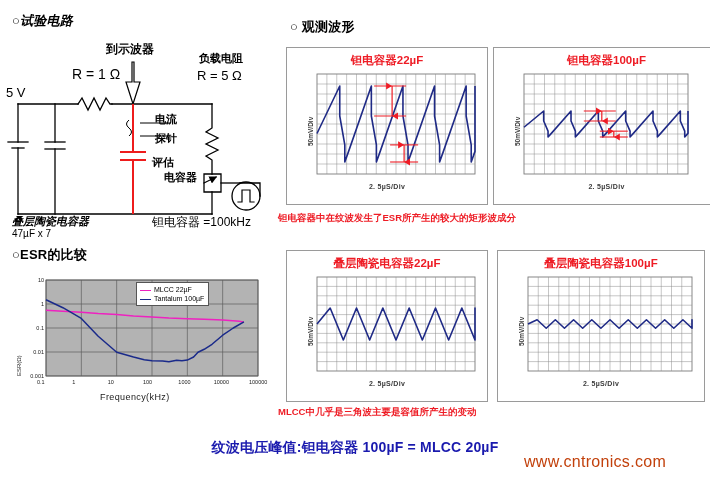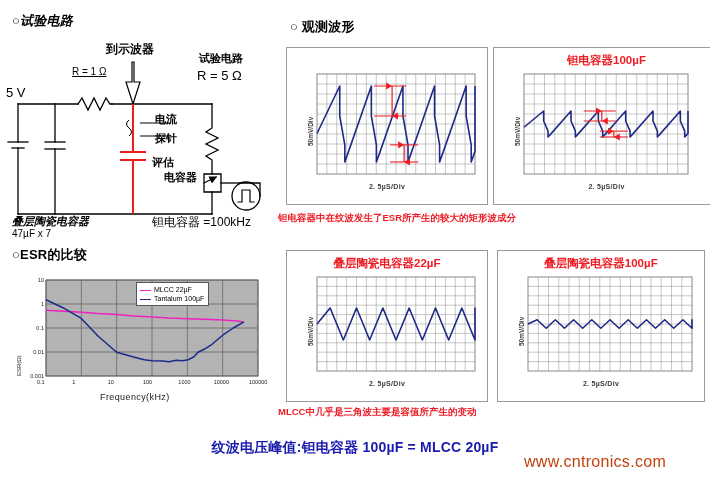--- a/index.html
+++ b/index.html
@@ -84,27 +84,27 @@
   </g>
 
   <g stroke="#000" stroke-width="1" fill="none">
     <path d="M129 96 q-5 4 0 8 q5 4 0 8"></path>
     <path d="M140 99 L170 99"></path>
     <path d="M140 112 L170 112"></path>
   </g>
 </svg>
 
 <div class="abs ckt-lbl-n" style="left:6px;top:85px;font-size:13px;">5 V</div>
-<div class="abs ckt-lbl-n" style="left:72px;top:66px;font-size:10px;text-decoration:underline;">R = 1 Ω</div>
+<div class="abs ckt-lbl-n" style="left:72px;top:66px;font-size:14px;">R = 1 Ω</div>
 <div class="abs ckt-lbl" style="left:106px;top:41px;font-size:12px;">到示波器</div>
 <div class="abs ckt-lbl" style="left:155px;top:112px;font-size:11px;">电流</div>
 <div class="abs ckt-lbl" style="left:155px;top:131px;font-size:11px;">探针</div>
 <div class="abs ckt-lbl" style="left:152px;top:155px;font-size:11px;">评估</div>
 <div class="abs ckt-lbl" style="left:152px;top:170px;font-size:11px;padding-left:12px;">电容器</div>
-<div class="abs ckt-lbl" style="left:199px;top:51px;font-size:11px;">试验电路</div>
+<div class="abs ckt-lbl" style="left:199px;top:51px;font-size:11px;">负载电阻</div>
 <div class="abs ckt-lbl-n" style="left:197px;top:68px;font-size:13px;">R = 5 Ω</div>
 <div class="abs ckt-lbl" style="left:12px;top:214px;font-size:11px;font-style:italic;">叠层陶瓷电容器</div>
 <div class="abs ckt-lbl-n" style="left:12px;top:228px;font-size:10px;">47µF x 7</div>
 <div class="abs ckt-lbl-n" style="left:152px;top:214px;font-size:12px;">钽电容器 =100kHz</div>
 
 <div class="abs sec-title" style="left:12px;top:246px;">○ESR的比较</div>
 
 <div class="abs" style="left:8px;top:268px;width:268px;height:140px;">
   <svg id="esr-svg" width="268" height="140">
       <rect x="38" y="12" width="212" height="96" fill="#b3b3b3" stroke="#555" stroke-width="0.8"></rect>
@@ -127,20 +127,21 @@
   <div class="esrchart-xlab" id="esr-xlab" style="left:92px;top:124px;">Frequency(kHz)</div>
   <div class="leg" id="esr-legend" style="left:128px;top:14px;">
       <div><i style="border-color:#ee22c0"></i>MLCC 22µF</div>
       <div><i style="border-color:#1a2a8a"></i>Tantalum 100µF</div>
     </div>
 </div>
 
 <div class="abs sec-title" style="left:290px;top:18px;">○ 观测波形</div>
 
 <div class="panel" id="wf0" style="left:286px;top:47px;width:202px;height:158px;">
+    <div class="wf-title">钽电容器22µF</div>
     <div class="esr-tag" style="left: 82.14px; top: 112px;">ESR电压</div>
     <svg width="202" height="158" style="position:absolute;left:0;top:0">
       <rect x="30" y="26" width="158" height="100" fill="#fff" stroke="#7a7a7a" stroke-width="0.9"></rect>
       <line x1="39.875" y1="26" x2="39.875" y2="126" stroke="#8c8c8c" stroke-width="0.5"></line>
       <line x1="49.75" y1="26" x2="49.75" y2="126" stroke="#8c8c8c" stroke-width="0.5"></line>
       <line x1="59.625" y1="26" x2="59.625" y2="126" stroke="#8c8c8c" stroke-width="0.5"></line>
       <line x1="69.5" y1="26" x2="69.5" y2="126" stroke="#8c8c8c" stroke-width="0.5"></line>
       <line x1="79.375" y1="26" x2="79.375" y2="126" stroke="#8c8c8c" stroke-width="0.5"></line>
       <line x1="89.25" y1="26" x2="89.25" y2="126" stroke="#8c8c8c" stroke-width="0.5"></line>
       <line x1="99.125" y1="26" x2="99.125" y2="126" stroke="#8c8c8c" stroke-width="0.5"></line>

